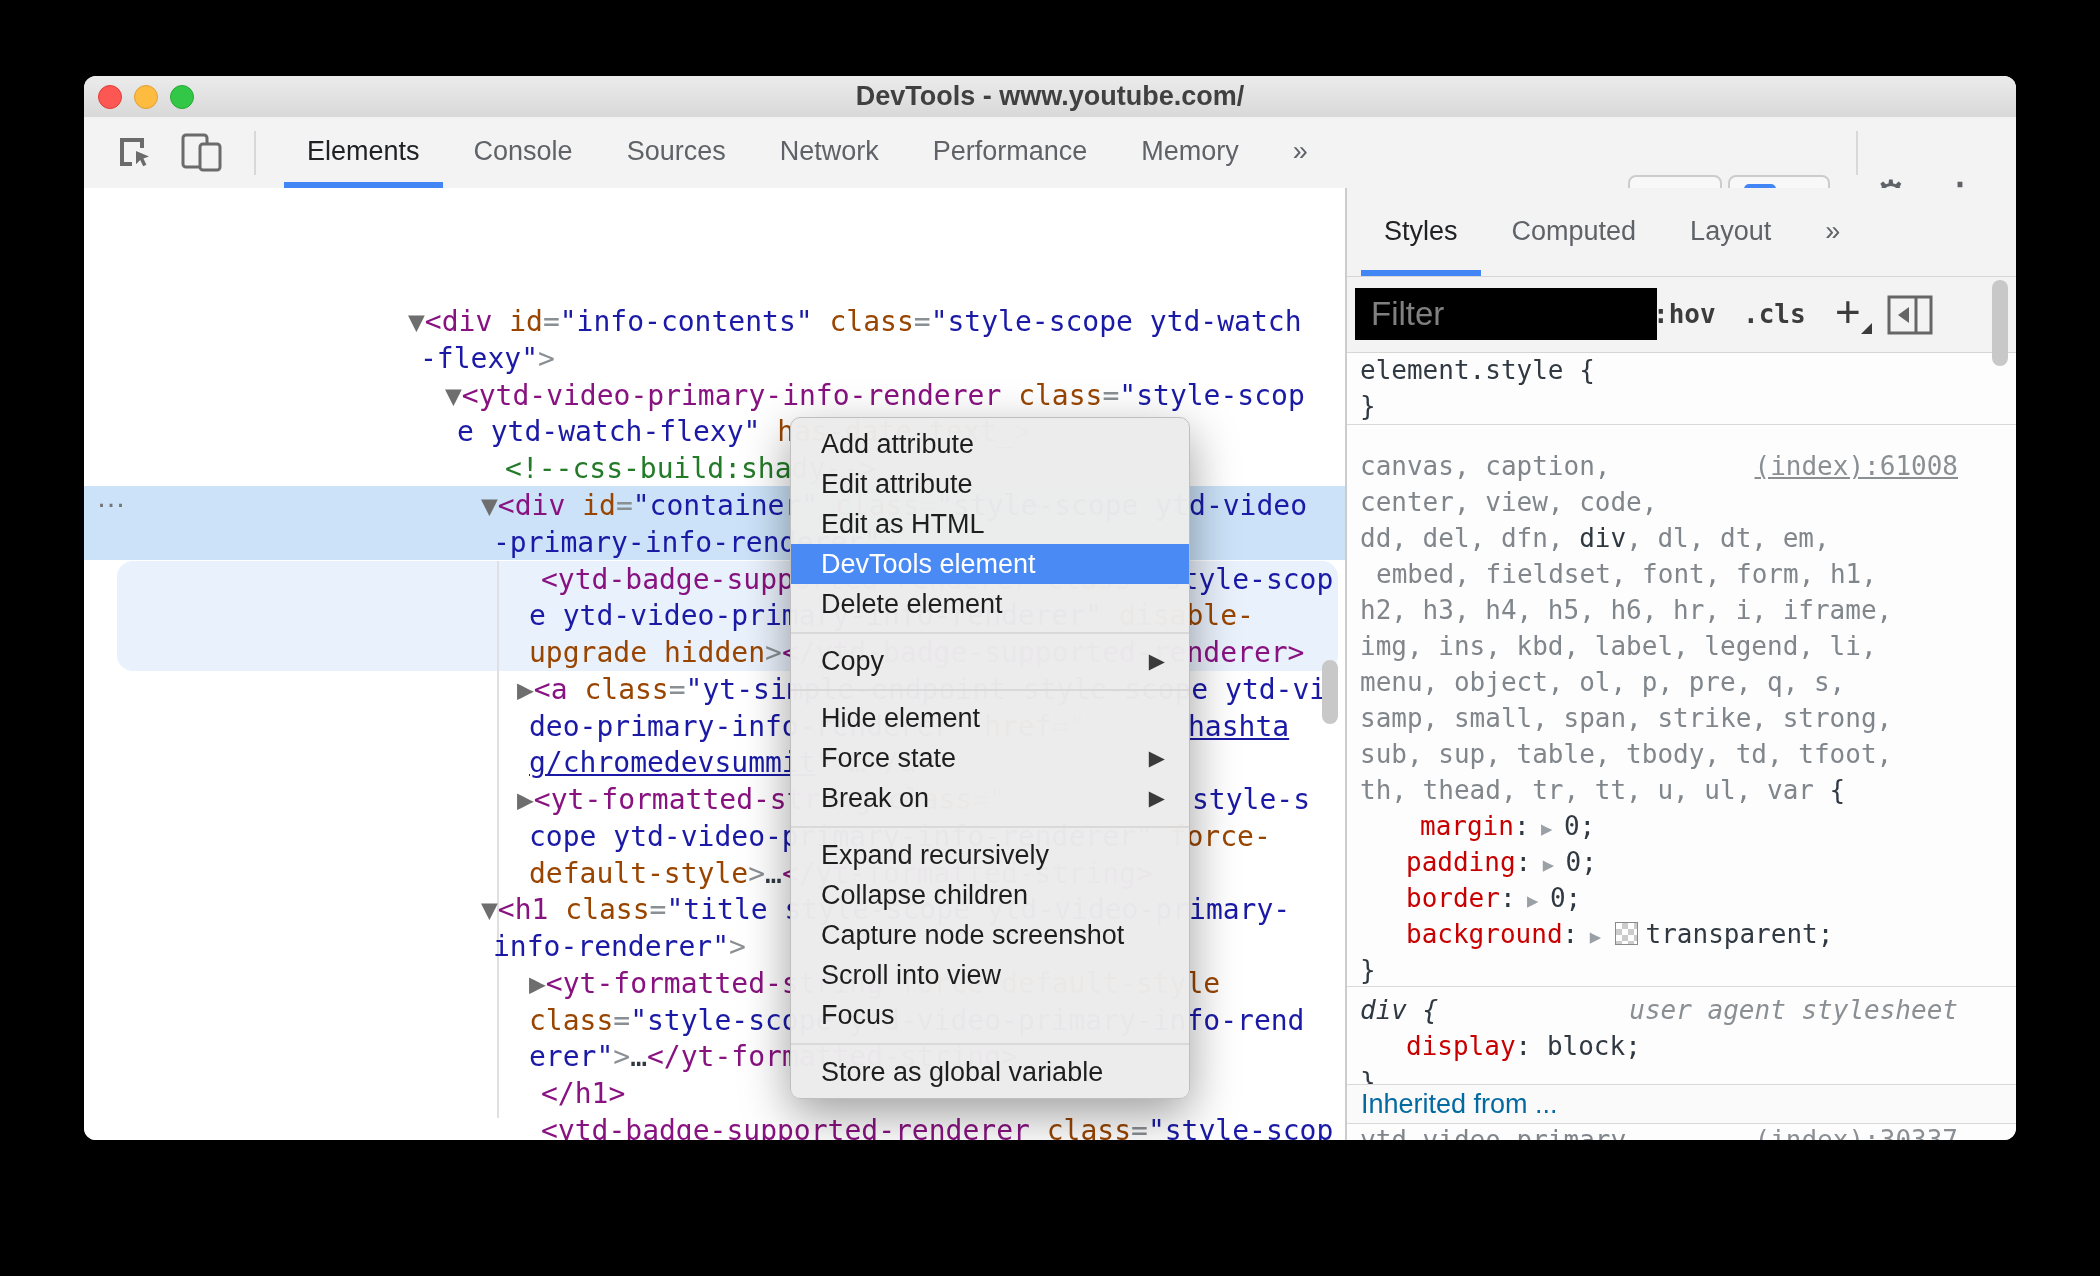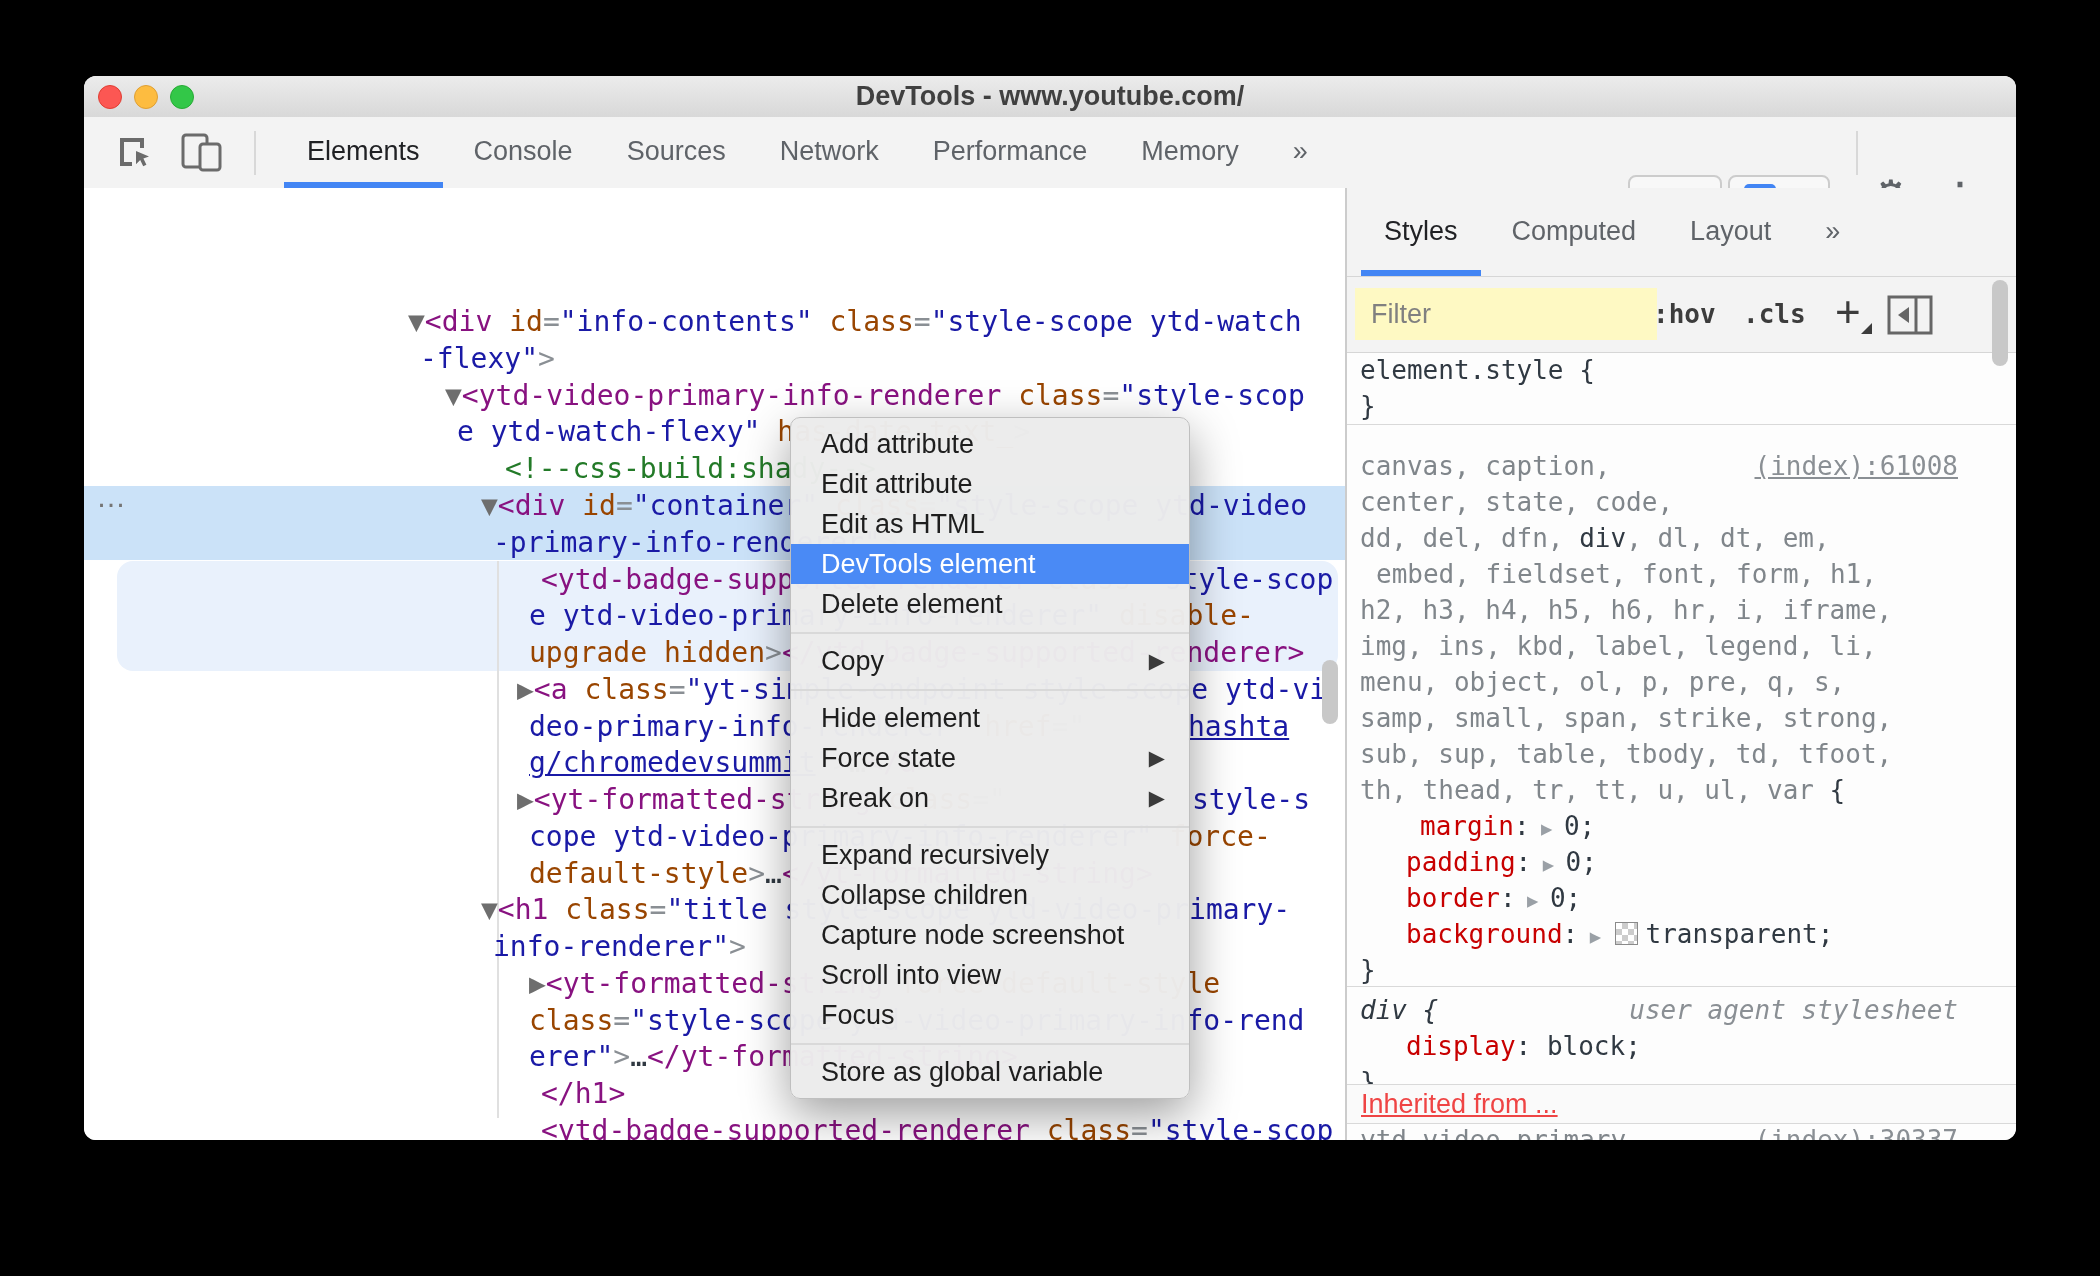--- a/index.html
+++ b/index.html
@@ -50,22 +50,22 @@
   
   .splitter{position:absolute;left:1261px;top:112px;width:2px;height:952px;background:#ccc;}
   
   .st-panel{position:absolute;left:1263px;top:112px;width:669px;height:952px;background:#fdfdfd;}
   .s-tabs{position:absolute;left:0;top:0;width:100%;height:88px;background:#f3f3f3;
           border-bottom:1px solid #d6d6d6;display:flex;padding-left:10px;}
   .s-tabs .tab{line-height:86px;}
   .s-tabs .tab.sel:after{height:6px;}
   .filter-row{position:absolute;left:0;top:89px;width:100%;height:75px;background:#f3f3f3;
               border-bottom:1px solid #d6d6d6;}
-  .filter-box{position:absolute;left:8px;top:11px;width:286px;height:52px;background:#fef9c3;
-              font-size:27px;color:#808080;line-height:52px;padding-left:16px;}
+  .filter-box{position:absolute;left:8px;top:11px;width:286px;height:52px;background:#000000;
+              font-size:33px;color:#808080;line-height:52px;padding-left:16px;}
   .pseudo-btn{position:absolute;top:0;height:75px;line-height:75px;
               font-family:"DejaVu Sans Mono", monospace;font-weight:bold;font-size:26px;color:#3c3c3c;}
   .hov{left:306px;} .cls{left:396px;}
   .plus{position:absolute;left:488px;top:0;height:75px;line-height:70px;font-size:44px;
         font-weight:300;color:#3c3c3c;}
   .plus-corner{position:absolute;left:514px;top:46px;width:0;height:0;
         border-left:11px solid transparent;border-bottom:11px solid #3c3c3c;}
   .ptoggle{position:absolute;left:540px;top:18px;}
   .s-body .cl{font-size:26px;height:36px;line-height:36px;}
   .sg.gy{color:#80868b;} .sg.dk{color:#303942;} .sg.dki{color:#303942;font-style:italic;}
@@ -73,21 +73,21 @@
   .sg.lnk{color:#8a8f94;text-decoration:underline;}
   .sg.ua{color:#8a8f94;font-style:italic;}
   .swatch{display:inline-block;width:21px;height:21px;margin:0 8px 0 2px;border:1px solid #8a8a8a;
           vertical-align:-2px;background:
           linear-gradient(45deg,#ccc 25%,transparent 25%,transparent 75%,#ccc 75%),
           linear-gradient(45deg,#ccc 25%,#fff 25%,#fff 75%,#ccc 75%);
           background-size:12px 12px;background-position:0 0,6px 6px;}
   .s-sep{position:absolute;left:0;width:669px;height:1px;background:#d9d9d9;}
   .inh-band{position:absolute;left:0;top:896px;width:669px;height:38px;background:#fafafa;
             border-top:1px solid #d9d9d9;border-bottom:1px solid #d9d9d9;
-            font-size:27px;color:#ef4444;line-height:38px;padding-left:14px;text-decoration:underline;}
+            font-size:27px;color:#0369a1;line-height:38px;padding-left:14px;}
   .sthumb{position:absolute;left:645px;top:92px;width:16px;height:86px;background:#c8c8c8;border-radius:8px;}
   
   .cmenu{position:absolute;left:706px;top:341px;width:398px;background:rgba(236,236,236,.98);
          border:1px solid #bfbfbf;border-radius:10px;box-shadow:0 16px 48px rgba(0,0,0,.38);
          padding:6px 0;z-index:50;}
   .mi{height:40px;line-height:40px;padding-left:30px;font-size:27px;color:#1e1e1e;position:relative;white-space:nowrap;}
   .mi.hl{background:#4a8af5;color:#fff;}
   .mi .sub{position:absolute;right:24px;top:0;font-size:21px;color:#3a3a3a;}
   .msep{height:17px;position:relative;}
   .msep:after{content:"";position:absolute;left:0;right:0;top:8px;height:2px;background:#d9d9d9;}
@@ -201,21 +201,21 @@
             <line x1="29" y1="2" x2="29" y2="38" stroke="#666" stroke-width="3"></line>
             <path d="M22 12 L11 20 L22 28 Z" fill="#666"></path>
           </svg>
       </span>
     </div>
     <div id="style-lines">
         <div class="cl" style="top: 164px; left: 0px; width: 100%;"><span class="pt" style="left: 13px;"><span class="sg dk">element.style {</span></span></div>
         <div class="cl" style="top: 200px; left: 0px; width: 100%;"><span class="pt" style="left: 13px;"><span class="sg dk">}</span></span></div>
         <div class="s-sep" style="top: 236px;"></div>
         <div class="cl" style="top: 260px; left: 0px; width: 100%;"><span class="pt" style="left: 13px;"><span class="sg gy">canvas, caption,</span></span><span class="pt" style="right: 58px;"><span class="sg lnk">(index):61008</span></span></div>
-        <div class="cl" style="top: 296px; left: 0px; width: 100%;"><span class="pt" style="left: 13px;"><span class="sg gy">center, state, code,</span></span></div>
+        <div class="cl" style="top: 296px; left: 0px; width: 100%;"><span class="pt" style="left: 13px;"><span class="sg gy">center, view, code,</span></span></div>
         <div class="cl" style="top: 332px; left: 0px; width: 100%;"><span class="pt" style="left: 13px;"><span class="sg gy">dd, del, dfn, </span><span class="sg dk">div</span><span class="sg gy">, dl, dt, em,</span></span></div>
         <div class="cl" style="top: 368px; left: 0px; width: 100%;"><span class="pt" style="left: 29px;"><span class="sg gy">embed, fieldset, font, form, h1,</span></span></div>
         <div class="cl" style="top: 404px; left: 0px; width: 100%;"><span class="pt" style="left: 13px;"><span class="sg gy">h2, h3, h4, h5, h6, hr, i, iframe,</span></span></div>
         <div class="cl" style="top: 440px; left: 0px; width: 100%;"><span class="pt" style="left: 13px;"><span class="sg gy">img, ins, kbd, label, legend, li,</span></span></div>
         <div class="cl" style="top: 476px; left: 0px; width: 100%;"><span class="pt" style="left: 13px;"><span class="sg gy">menu, object, ol, p, pre, q, s,</span></span></div>
         <div class="cl" style="top: 512px; left: 0px; width: 100%;"><span class="pt" style="left: 13px;"><span class="sg gy">samp, small, span, strike, strong,</span></span></div>
         <div class="cl" style="top: 548px; left: 0px; width: 100%;"><span class="pt" style="left: 13px;"><span class="sg gy">sub, sup, table, tbody, td, tfoot,</span></span></div>
         <div class="cl" style="top: 584px; left: 0px; width: 100%;"><span class="pt" style="left: 13px;"><span class="sg gy">th, thead, tr, tt, u, ul, var </span><span class="sg dk">{</span></span></div>
         <div class="cl" style="top: 620px; left: 14px; width: 100%;"><span class="pt" style="left: 59px;"><span class="sg prop">margin</span><span class="sg dk">:</span><span class="sg tri"> ▶ </span><span class="sg dk">0;</span></span></div>
         <div class="cl" style="top: 656px; left: 0px; width: 100%;"><span class="pt" style="left: 59px;"><span class="sg prop">padding</span><span class="sg dk">:</span><span class="sg tri"> ▶ </span><span class="sg dk">0;</span></span></div>

